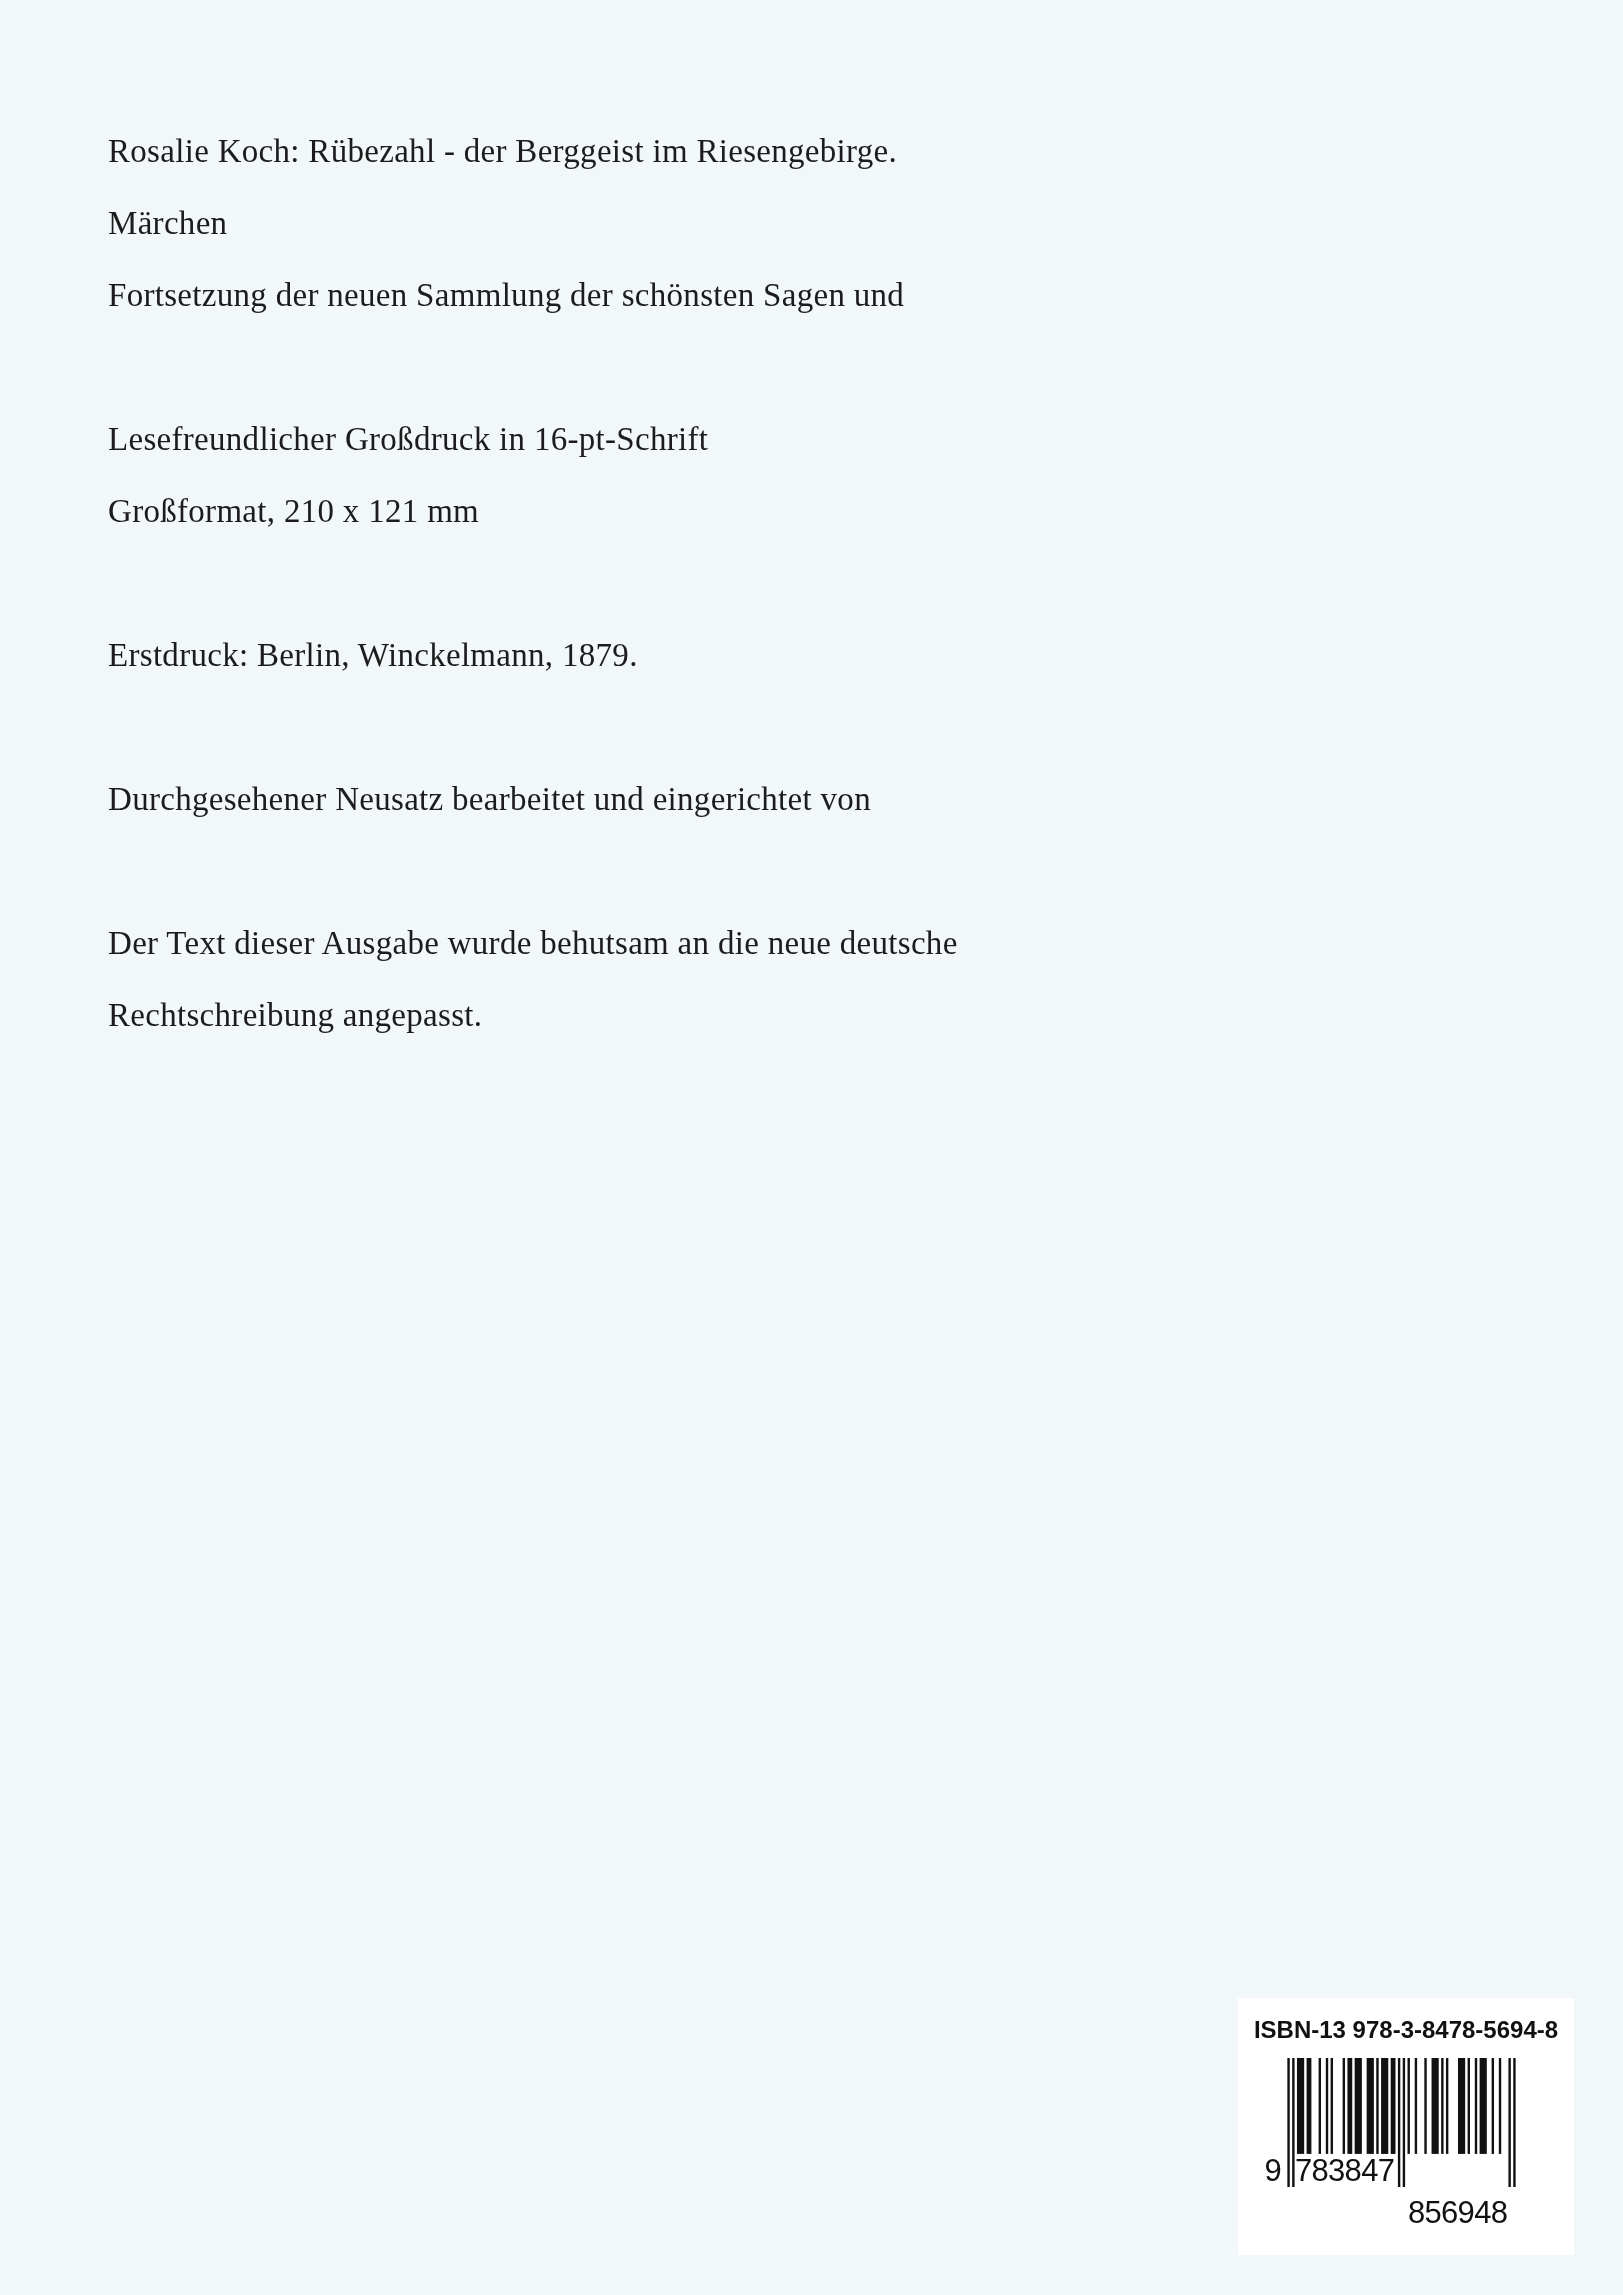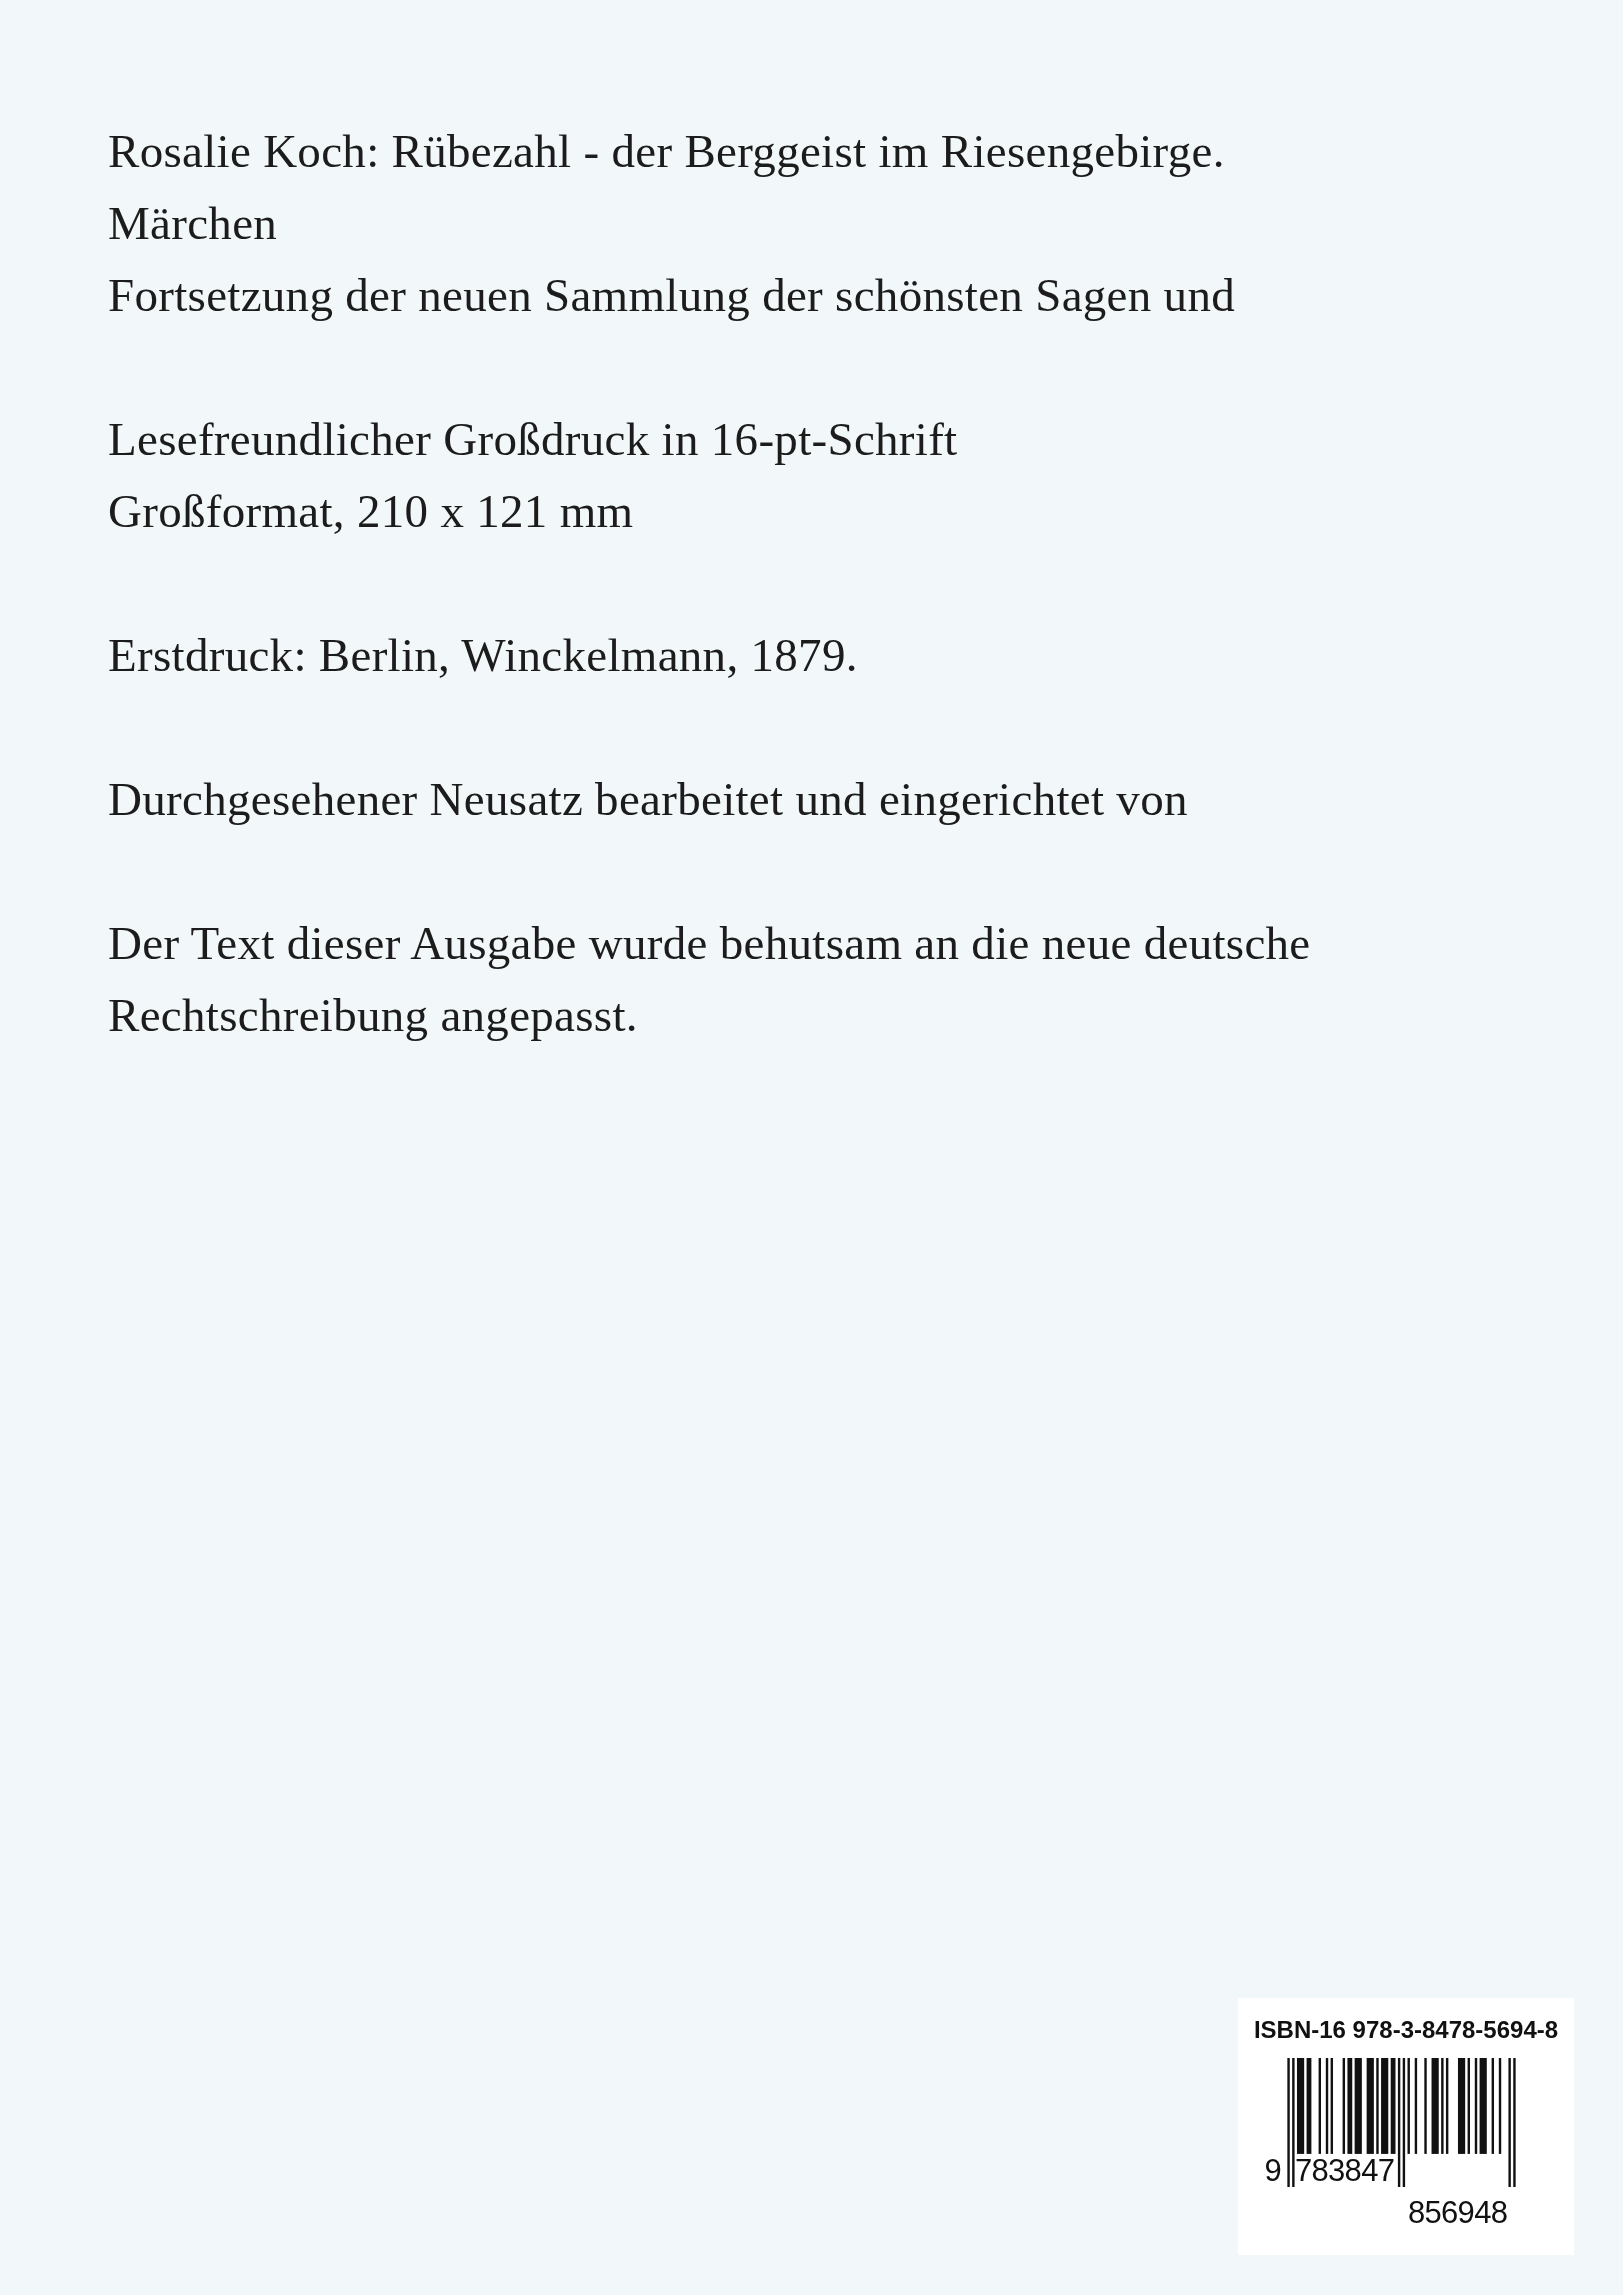--- a/index.html
+++ b/index.html
@@ -20,21 +20,21 @@
     position: absolute;
     left: 108px;
     top: 115px;
     width: 1461px;
     color: #1c1c1c;
   }
   .block {
     margin: 0 0 72px 0;
   }
   .line {
-    font-size: 47px;
+    font-size: 33px;
     line-height: 72px;
     white-space: nowrap;
     letter-spacing: 0.3px;
   }
 
   
   .isbn-box {
     position: absolute;
     left: 1238px;
     top: 1998px;
@@ -108,21 +108,21 @@
     <div class="block">
       <div class="line">Durchgesehener Neusatz bearbeitet und eingerichtet von</div>
     </div>
     <div class="block">
       <div class="line">Der Text dieser Ausgabe wurde behutsam an die neue deutsche</div>
       <div class="line">Rechtschreibung angepasst.</div>
     </div>
   </div>
 
 <div class="isbn-box" style="background: rgb(255, 255, 255);">
-  <div class="isbn-label">ISBN-16 978-3-8478-5694-8</div>
+  <div class="isbn-label">ISBN-13 978-3-8478-5694-8</div>
   <svg class="ean-svg" id="barcode-svg" viewBox="0 0 338 191" width="229" height="129" xmlns="http://www.w3.org/2000/svg">
       <rect x="0.00" y="0" width="3.56" height="191" fill="#111111"></rect>
       <rect x="7.12" y="0" width="3.56" height="191" fill="#111111"></rect>
       <rect x="14.23" y="0" width="10.67" height="142" fill="#111111"></rect>
       <rect x="28.46" y="0" width="7.12" height="142" fill="#111111"></rect>
       <rect x="46.25" y="0" width="3.56" height="142" fill="#111111"></rect>
       <rect x="56.93" y="0" width="3.56" height="142" fill="#111111"></rect>
       <rect x="64.04" y="0" width="3.56" height="142" fill="#111111"></rect>
       <rect x="81.83" y="0" width="3.56" height="142" fill="#111111"></rect>
       <rect x="88.95" y="0" width="7.12" height="142" fill="#111111"></rect>

